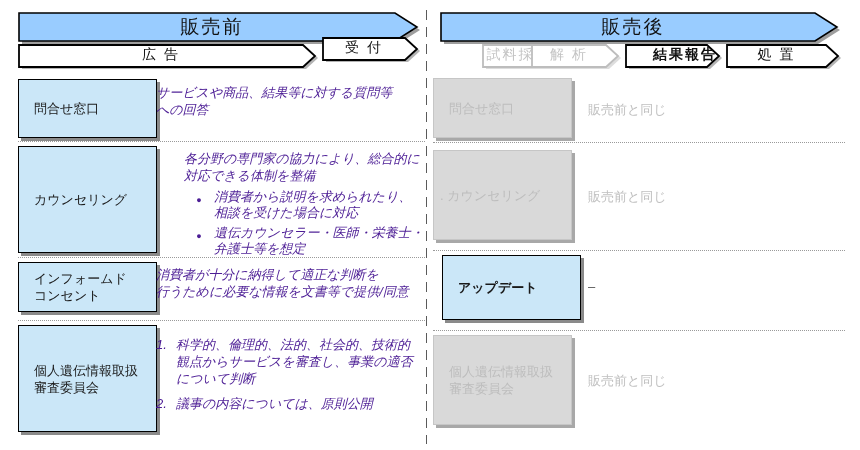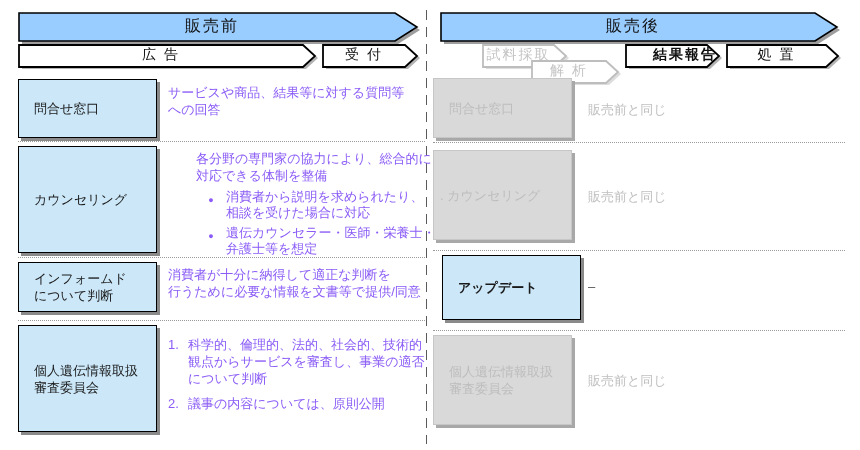--- a/index.html
+++ b/index.html
@@ -8,21 +8,21 @@
     font-family:"Liberation Sans","DejaVu Sans",sans-serif;color:#1a1a1a;overflow:hidden;
   }
   
   .arrow{position:absolute;}
   .arrow svg{display:block;}
   .arrow .lbl{
     position:absolute;left:0;top:0;right:14px;bottom:4px;
     display:flex;align-items:center;justify-content:center;
     font-size:15px;letter-spacing:2px;color:#111;white-space:nowrap;
   }
-  .arrow.stage .lbl{font-size:16px;}
+  .arrow.stage .lbl{font-size:19px;}
   .arrow polygon.main{fill:#99CCFF;stroke:#000;stroke-width:1.6;}
   .arrow polygon.shadow{fill:#9e9e9e;}
   .arrow.step polygon.main{fill:#ffffff;stroke:#000;stroke-width:1.8;}
   .arrow.step polygon.shadow{fill:#b3b3b3;}
   .arrow.step .lbl{font-size:14px;}
   .arrow.ghost polygon.main{stroke:#bdbdbd;}
   .arrow.ghost polygon.shadow{fill:#dddddd;}
   .arrow.ghost .lbl{color:#c4c4c4;}
   .arrow.strong .lbl{font-weight:bold;margin-left:37px;}
   
@@ -31,21 +31,21 @@
     display:flex;align-items:center;
     padding-left:15px;box-sizing:border-box;
     font-size:13px;line-height:17px;
   }
   .box.blue{background:#CBE7F8;border:1.5px solid #000;box-shadow:3px 3px 0 #8a8a8a;}
   .box.gray{background:#D9D9D9;border:1px solid #c6c6c6;box-shadow:3px 3px 0 #a8a8a8;color:#bdbdbd;}
   .box.r{left:433px;}
   .box.bold{font-weight:bold;margin-left:9px;}
   .pre{white-space:pre-line;}
   
-  .desc{position:absolute;left:168px;width:258px;font-size:13px;line-height:17px;color:#8b5cf6;}
+  .desc{position:absolute;left:156px;width:258px;font-size:13px;line-height:17px;color:#4c1d95;font-style:italic;}
   .rdesc{position:absolute;left:588px;font-size:13px;color:#c0c0c0;white-space:nowrap;}
   .rdesc.dash{color:#555;}
   .bullets{margin-top:5px;}
   .li{display:flex;margin-top:4px;line-height:16px;}
   .li .marker{flex:0 0 30px;text-align:center;font-size:9px;padding-top:3px;}
   .nlist .li{line-height:17px;margin-top:0;}
   .nlist .li + .li{margin-top:8px;}
   .nlist .marker{flex:0 0 20px;text-align:left;font-size:13px;padding-top:0;}
   
   .sep{position:absolute;height:0;border-top:1px dotted #9a9a9a;}
@@ -78,37 +78,37 @@
   </div>
 
   <div class="arrow stage" style="left:440px;top:12px;width:400px;height:33px;">
     <svg width="400" height="33">
       <polygon class="shadow" points="4,4 378,4 400,18 378,32 4,32"></polygon>
       <polygon class="main" points="1,1 375,1 397,15 375,29 1,29"></polygon>
     </svg>
     <span class="lbl">販売後</span>
   </div>
 
-  <div class="arrow step" style="left:322px;top:44px;width:98px;height:26px;">
+  <div class="arrow step" style="left:322px;top:37px;width:98px;height:26px;">
     <svg width="98" height="26">
       <polygon class="shadow" points="4,3 86,3 98,14 86,25 4,25"></polygon>
       <polygon class="main" points="1,1 83,1 95,12 83,23 1,23"></polygon>
     </svg>
     <span class="lbl">受 付</span>
   </div>
 
   <div class="arrow step ghost" style="left:440px;top:44px;width:87px;height:26px;margin-left:42px;">
     <svg width="87" height="26">
       <polygon class="shadow" points="4,3 75,3 87,14 75,25 4,25"></polygon>
       <polygon class="main" points="1,1 72,1 84,12 72,23 1,23"></polygon>
     </svg>
     <span class="lbl">試料採取</span>
   </div>
 
-  <div class="arrow step ghost" style="left:531px;top:60px;width:90px;height:26px;">
+  <div class="arrow step ghost" style="left:531px;top:44px;width:90px;height:26px;">
     <svg width="90" height="26">
       <polygon class="shadow" points="4,3 78,3 90,14 78,25 4,25"></polygon>
       <polygon class="main" points="1,1 75,1 87,12 75,23 1,23"></polygon>
     </svg>
     <span class="lbl">解 析</span>
   </div>
 
   <div class="arrow step strong" style="left:625px;top:44px;width:97px;height:26px;">
     <svg width="97" height="26">
       <polygon class="shadow" points="4,3 85,3 97,14 85,25 4,25"></polygon>
@@ -165,21 +165,21 @@
     </div>
   </div>
 
   <div class="box gray r" style="top:150px;height:90px;padding-left:6px;">
     <span class="pre">. カウンセリング</span>
   </div>
   <div class="rdesc" style="top:188px;">販売前と同じ</div>
 
   <div class="box blue" style="top:262px;height:50px;">
     <span class="pre">インフォームド
-について判断</span>
+コンセント</span>
   </div>
   <div class="desc pre" style="top:266px;">消費者が十分に納得して適正な判断を
 行うために必要な情報を文書等で提供/同意</div>
 
   <div class="box blue r bold" style="top:255px;height:65px;">
     <span class="pre">アップデート</span>
   </div>
   <div class="rdesc dash" style="top:279px;">–</div>
 
   <div class="box blue" style="top:325px;height:107px;">

